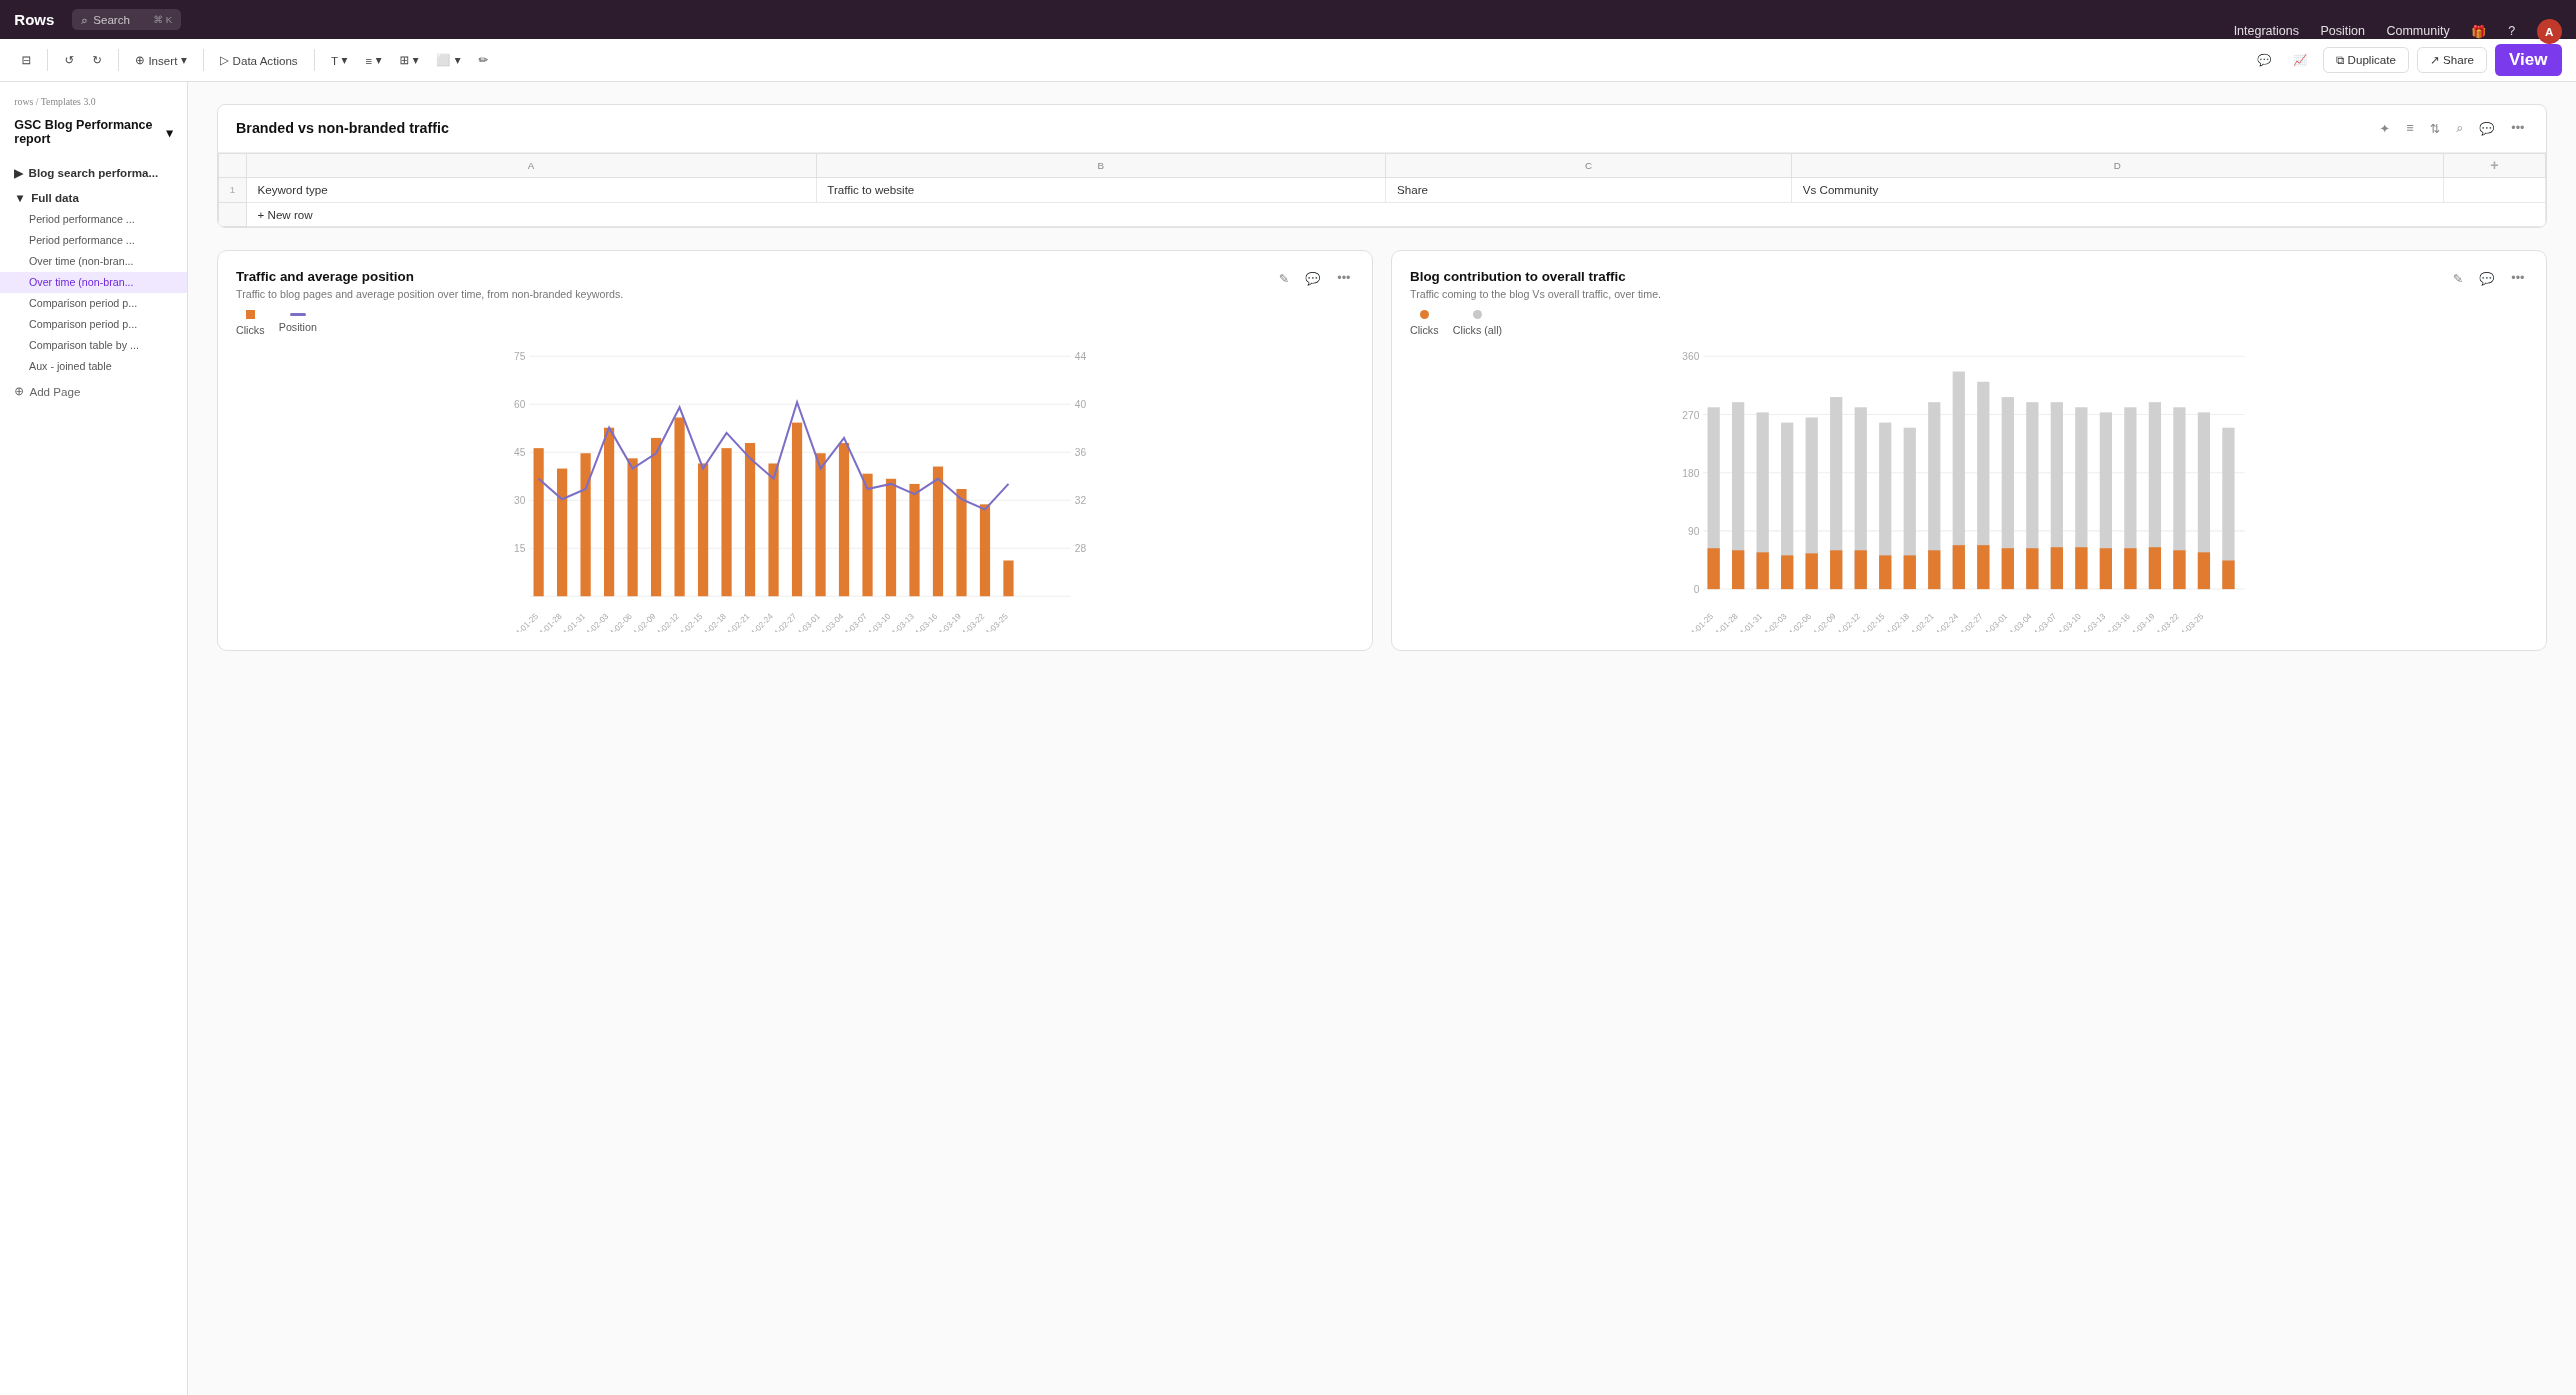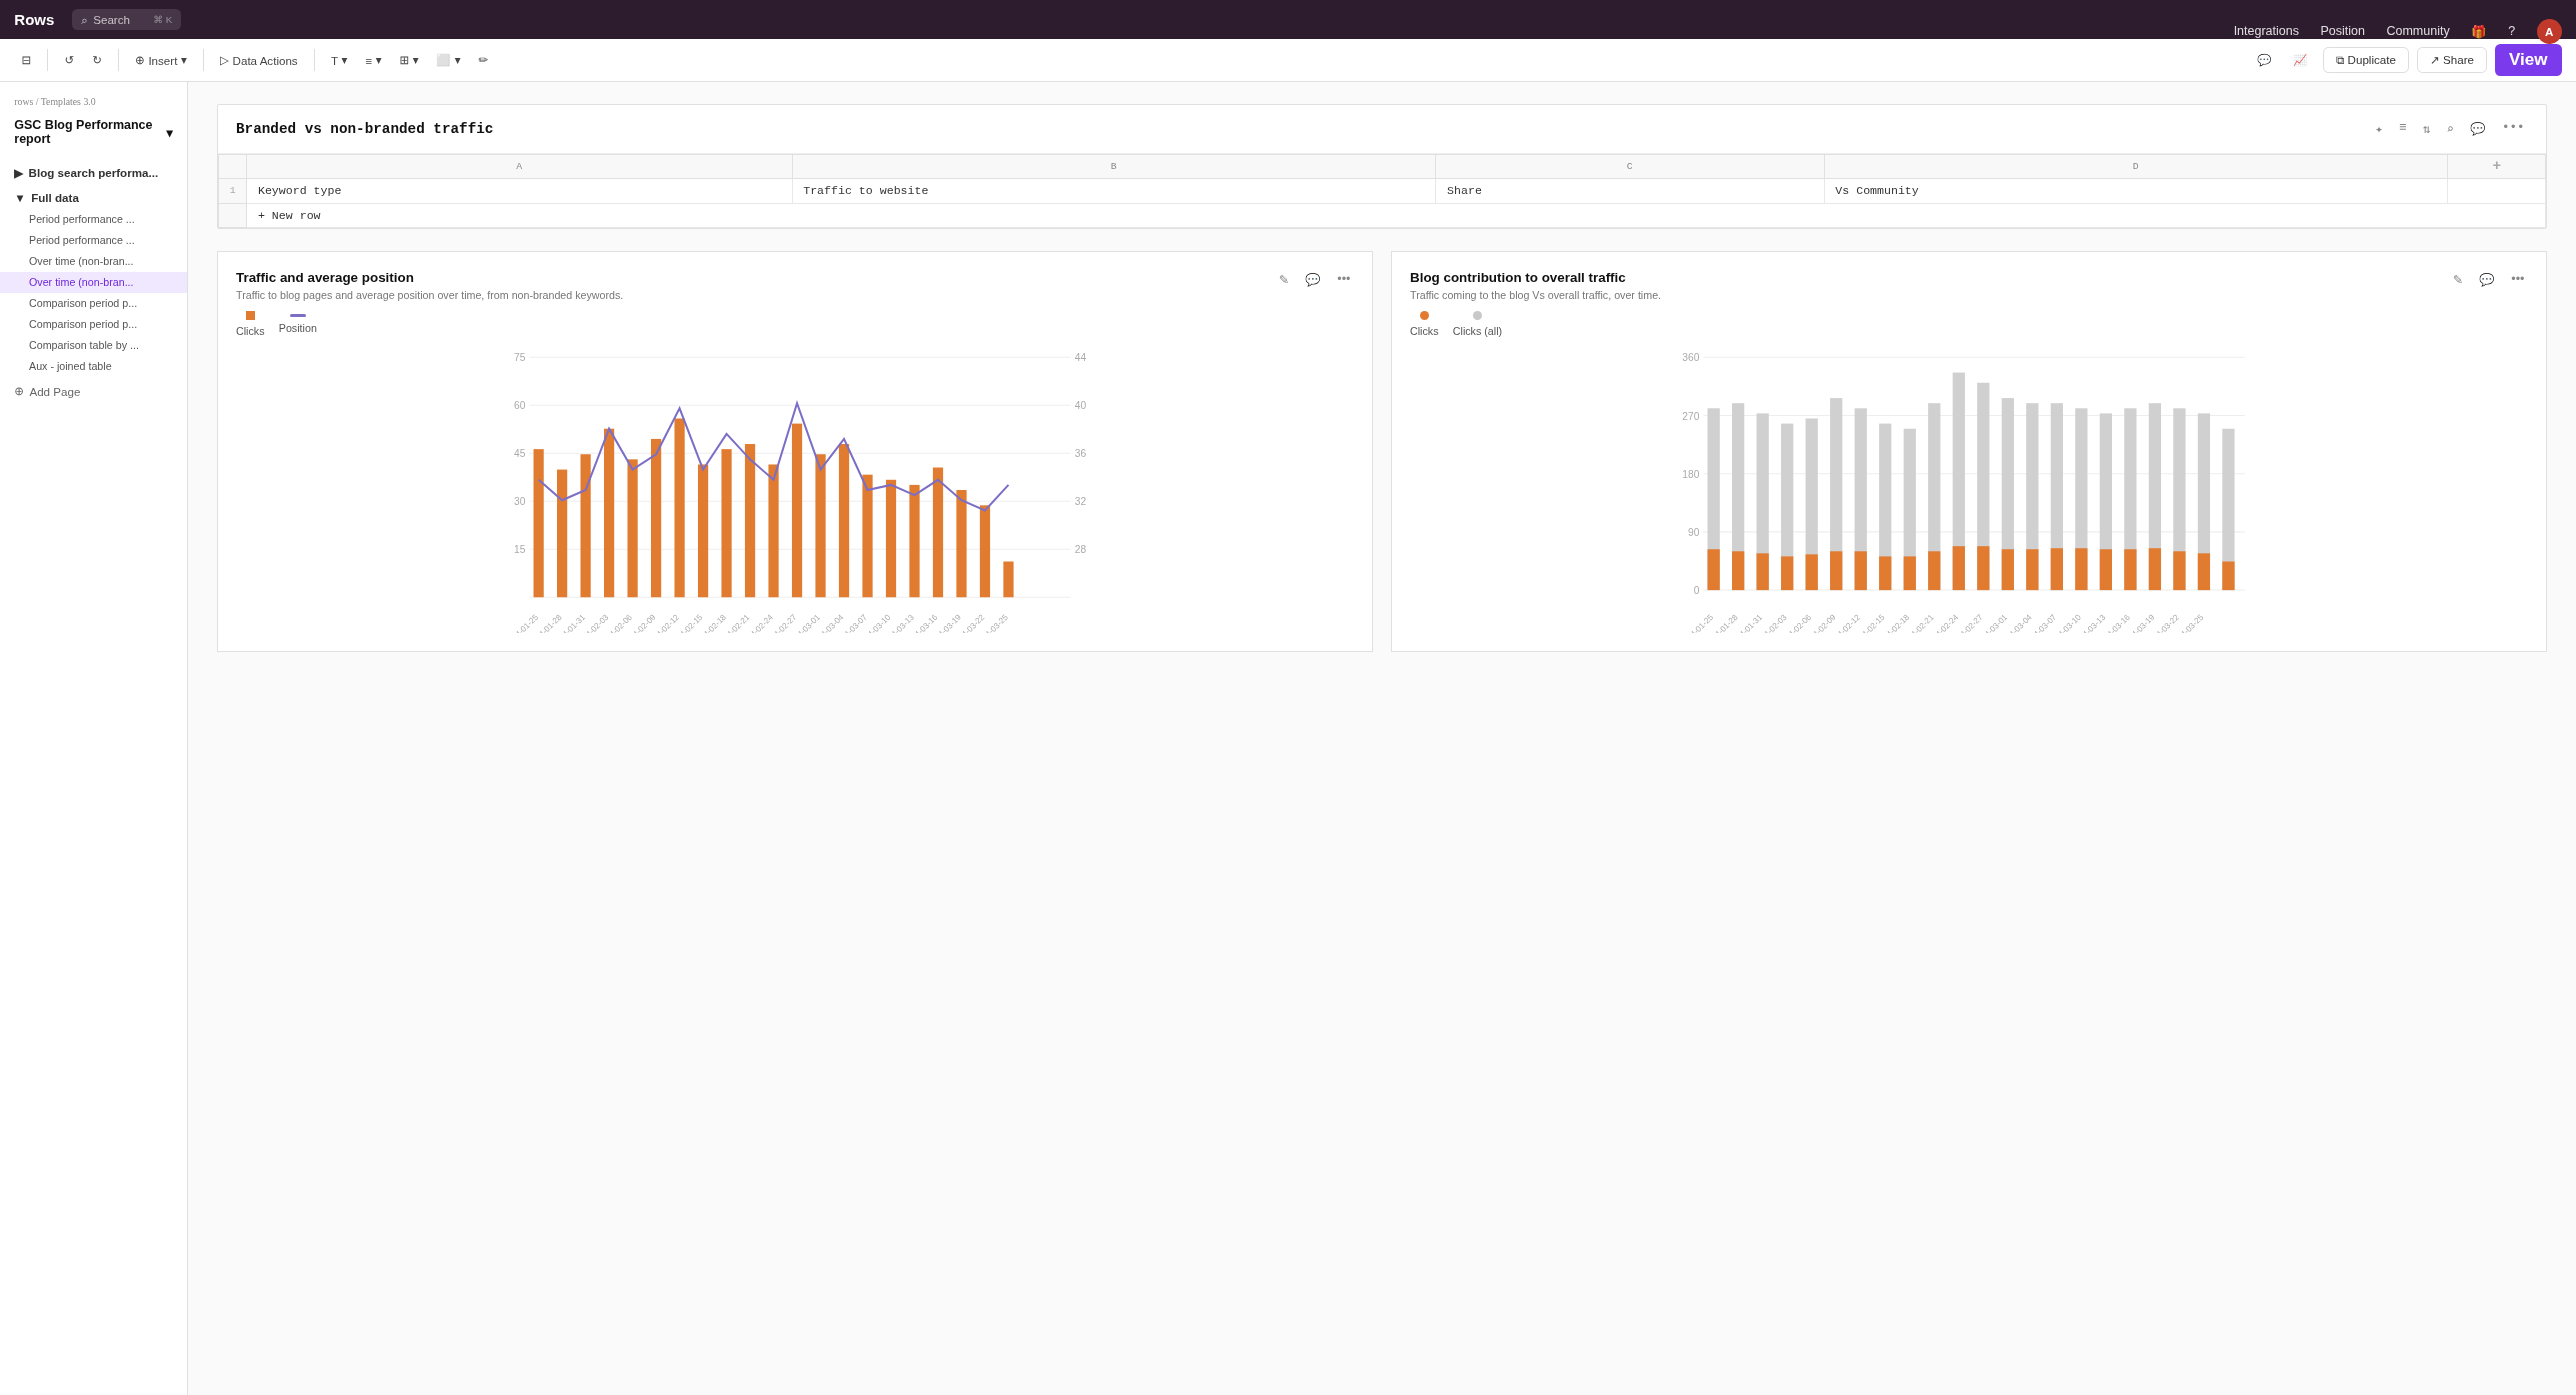--- a/index.html
+++ b/index.html
@@ -164,24 +164,23 @@
       flex: 1;
       overflow-y: auto;
       padding: 21.5px 29px;
       background: #fafafa;
     }
 
     
     .section-card {
       background: #fff;
       border: 0.9px solid #e0e0e0;
-      border-radius: 2px;
+      border-radius: 8px;
       margin-bottom: 21.5px;
       overflow: hidden;
-      font-family: Liberation Mono, monospace;
     }
     .section-header {
       display: flex;
       align-items: center;
       justify-content: space-between;
       padding: 14.3px 18px;
       border-bottom: 0.9px solid #eee;
     }
     .section-title {
       font-size: 14.3px;
@@ -250,21 +249,21 @@
     
     .charts-row {
       display: grid;
       grid-template-columns: 1fr 1fr;
       gap: 18px;
       margin-bottom: 21.5px;
     }
     .chart-card {
       background: #fff;
       border: 0.9px solid #e0e0e0;
-      border-radius: 0;
+      border-radius: 10px;
       padding: 18px;
     }
     .chart-title {
       font-size: 13.4px;
       font-weight: 600;
       color: #111;
       margin-bottom: 3.6px;
     }
     .chart-subtitle {
       font-size: 10.7px;

